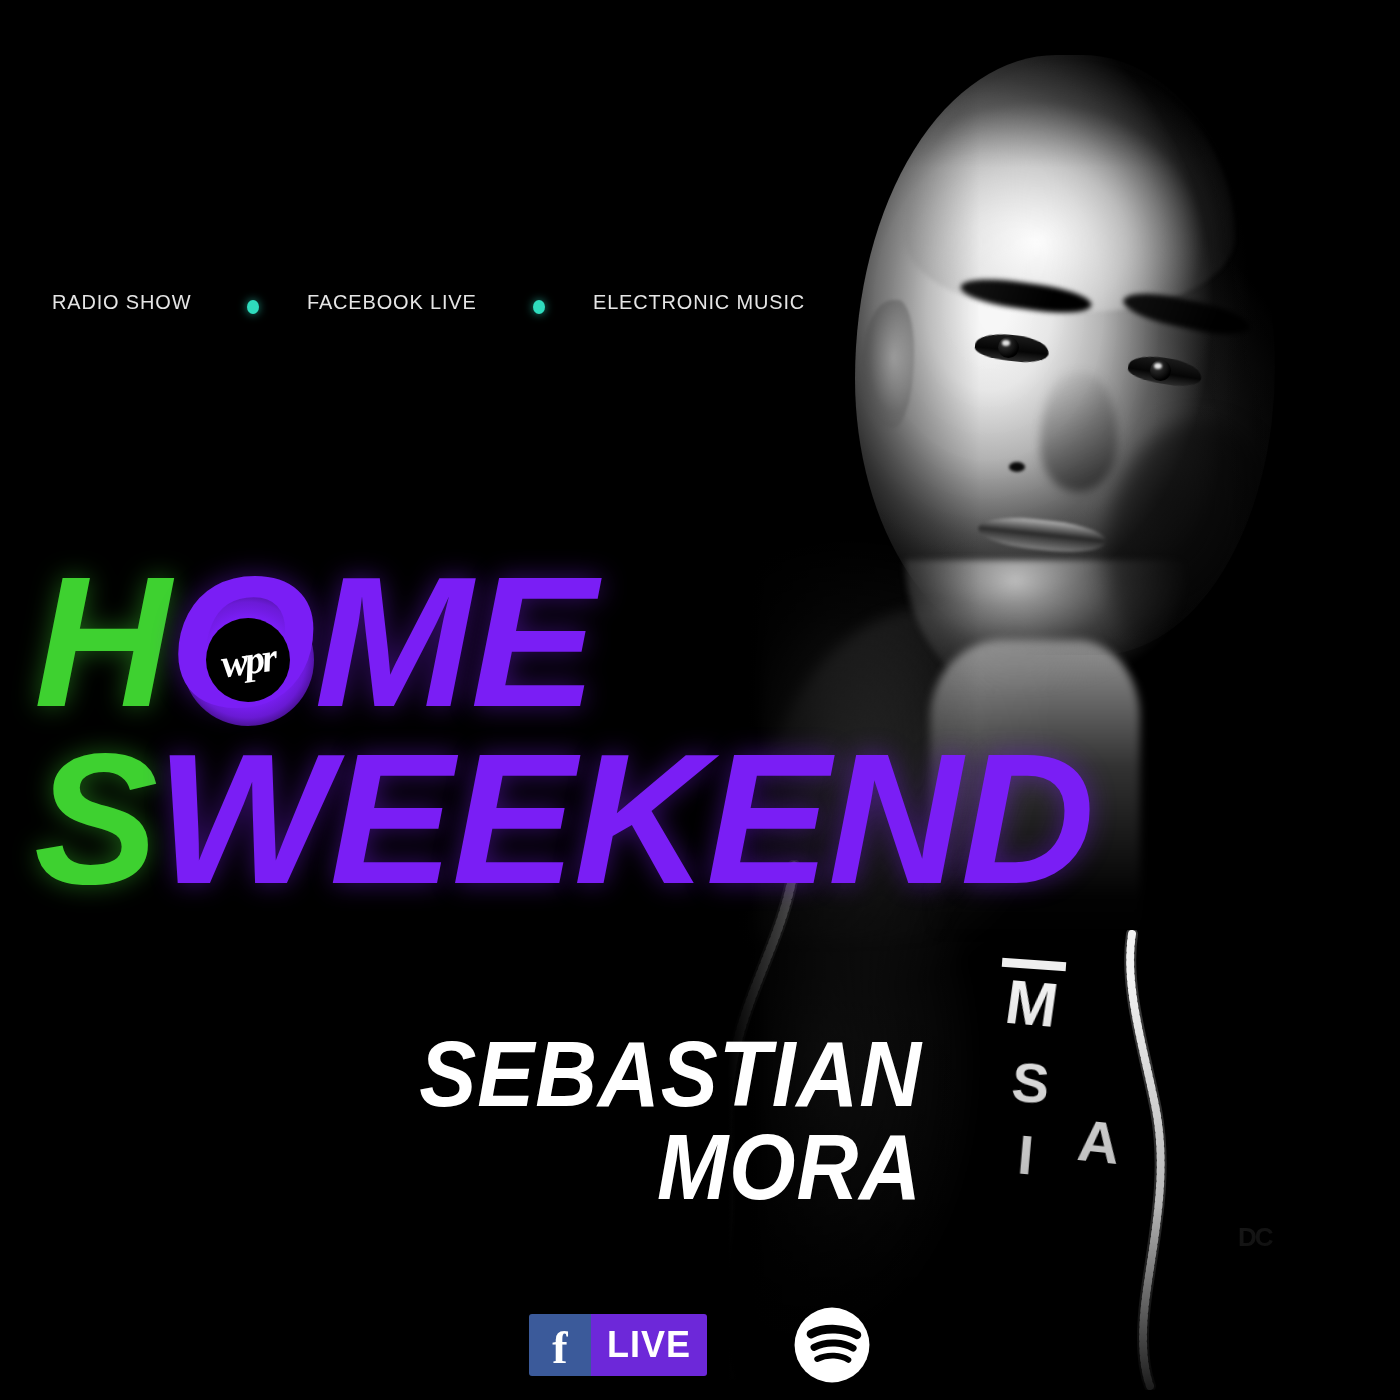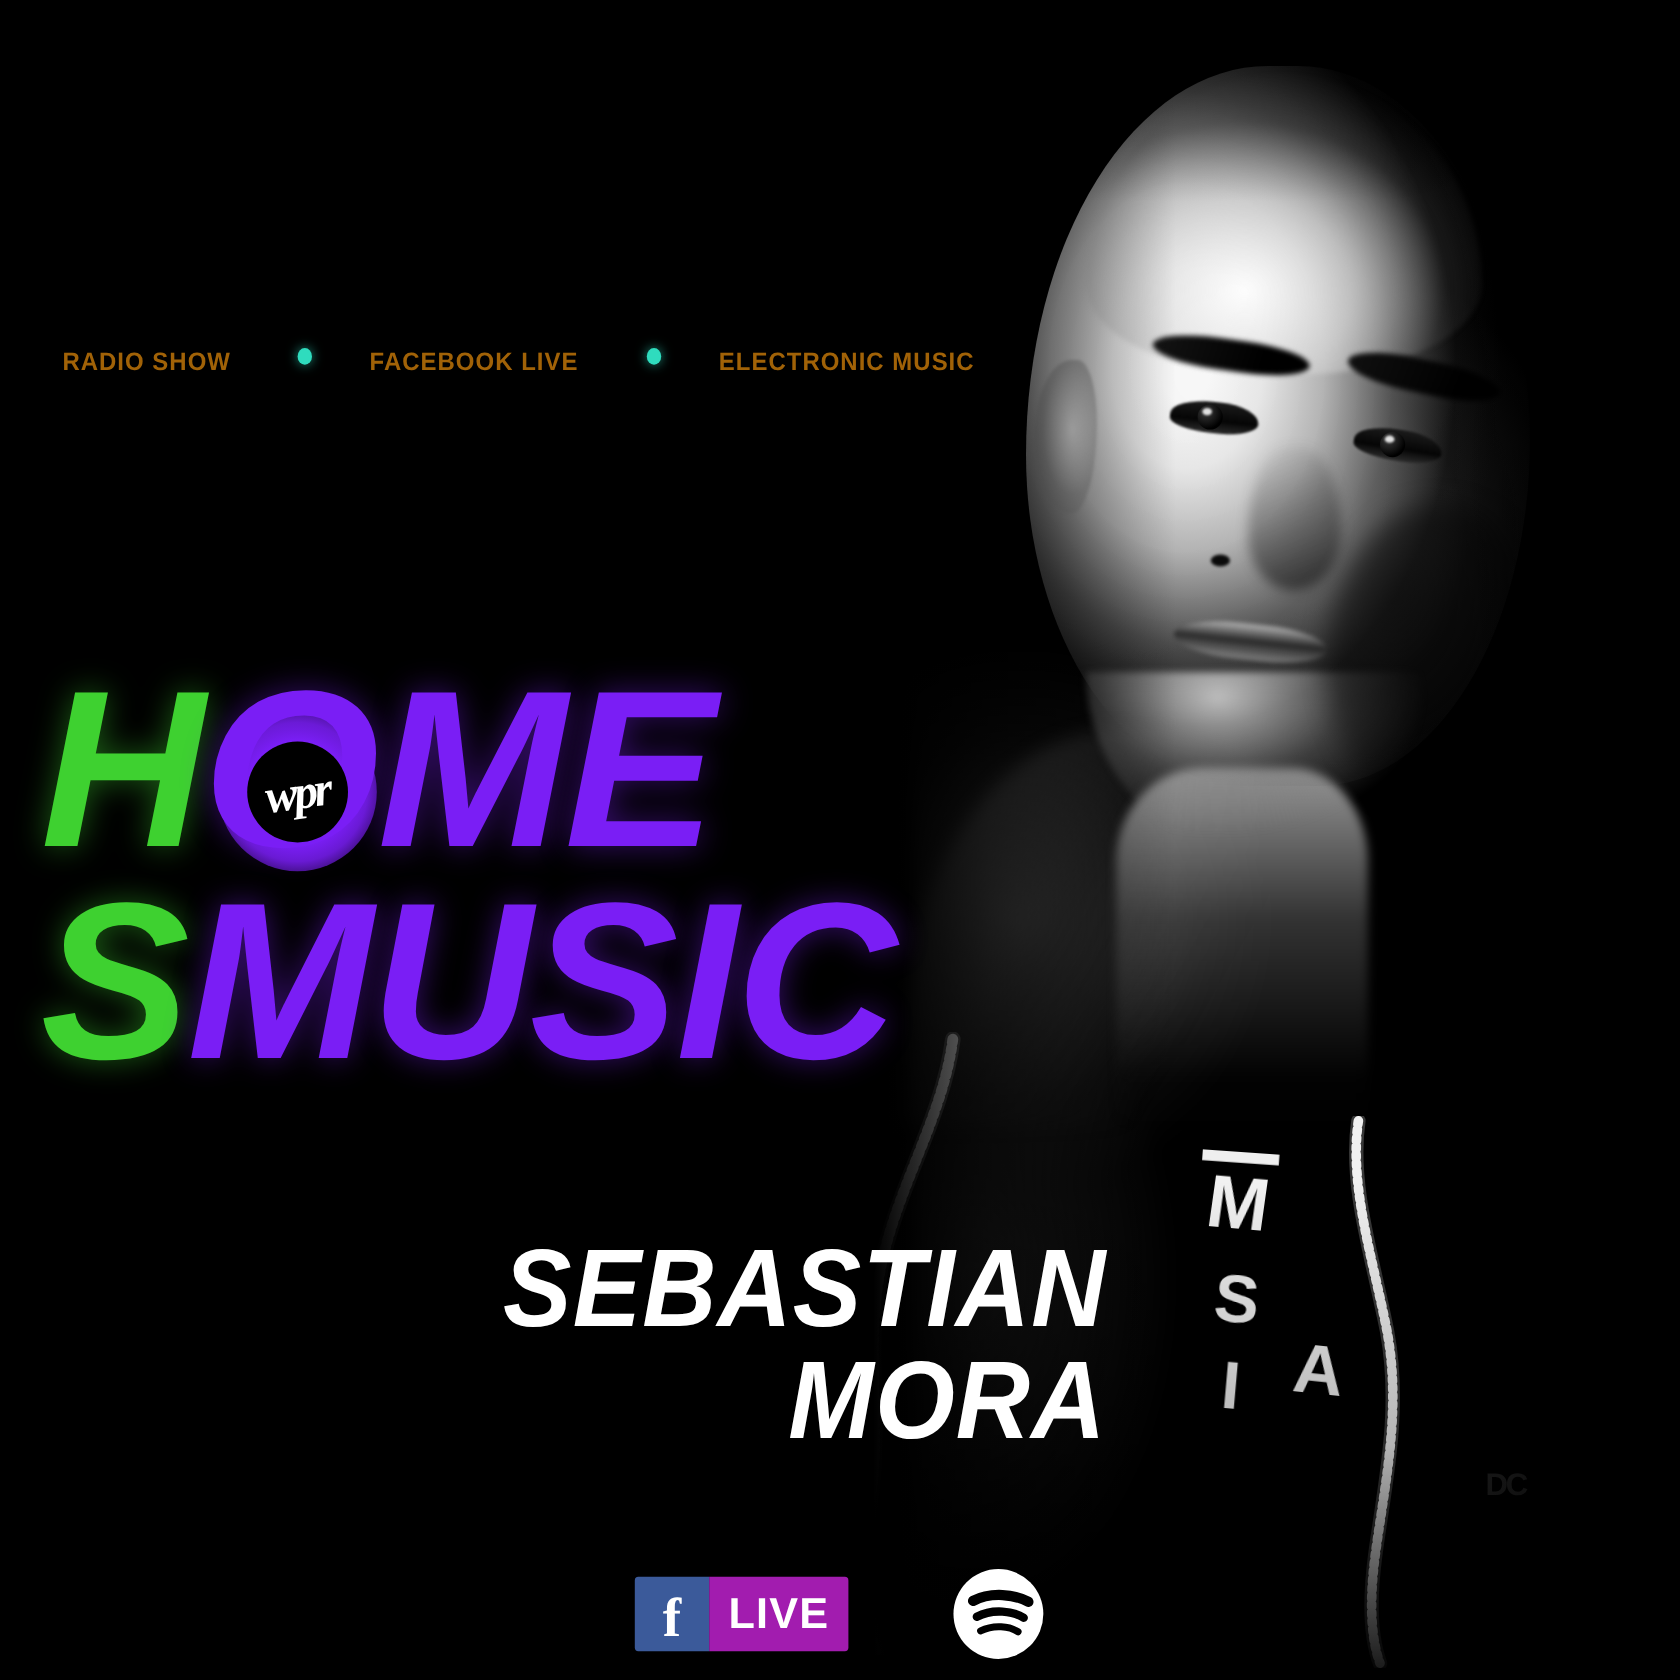--- a/index.html
+++ b/index.html
@@ -239,25 +239,25 @@
   }
   .mic-icon{
     position:absolute;
     left:716px; top:78px;
     width:96px; height:176px;
   }
   .tagline{
     position:absolute;
     left:52px; top:290px;
     display:flex;
-    align-items:flex-start;
+    align-items:flex-end;
     gap:0;
-    color:#a16207;
+    color:#e5e5e5;
     font-size:21px;
-    font-weight:700;
+    font-weight:400;
     letter-spacing:.9px;
     font-family:"Liberation Sans", sans-serif;
     white-space:nowrap;
   }
   .tagline .txt{ transform:scaleX(.95); transform-origin:left center;}
   .tag-dot{
     width:12px; height:14px;
     border-radius:50%;
     background:#2fdcbe;
     margin:0 48px;
@@ -362,21 +362,21 @@
   }
   .fb-f{
     color:#fff;
     font-family:"Liberation Serif", serif;
     font-weight:700;
     font-size:46px;
     line-height:1;
     margin-top:6px;
   }
   .live-box{
-    background:#a21caf;
+    background:#6d28d9;
     padding:0 16px;
     display:flex; align-items:center; justify-content:center;
     border-radius:0 3px 3px 0;
   }
   .live-txt{
     color:#fff;
     font-family:"Liberation Sans", sans-serif;
     font-weight:700;
     font-size:36px;
     letter-spacing:1px;
@@ -438,21 +438,21 @@
     <span class="txt">FACEBOOK LIVE</span>
     <span class="tag-dot"></span>
     <span class="txt">ELECTRONIC MUSIC</span>
   </div>
 
   <div class="headline">
     <div class="line line-home">
       <span class="g glow-g">H</span><span class="p glow-p">OME</span>
     </div>
     <div class="line line-session">
-      <span class="g glow-g">S</span><span class="p glow-p">MUSIC</span>
+      <span class="g glow-g">S</span><span class="p glow-p">WEEKEND</span>
     </div>
   </div>
 
   <div class="wpr-badge">
     <div class="wpr-inner">
       <span class="wpr-text">wpr</span>
     </div>
   </div>
 
   <div class="artist">

